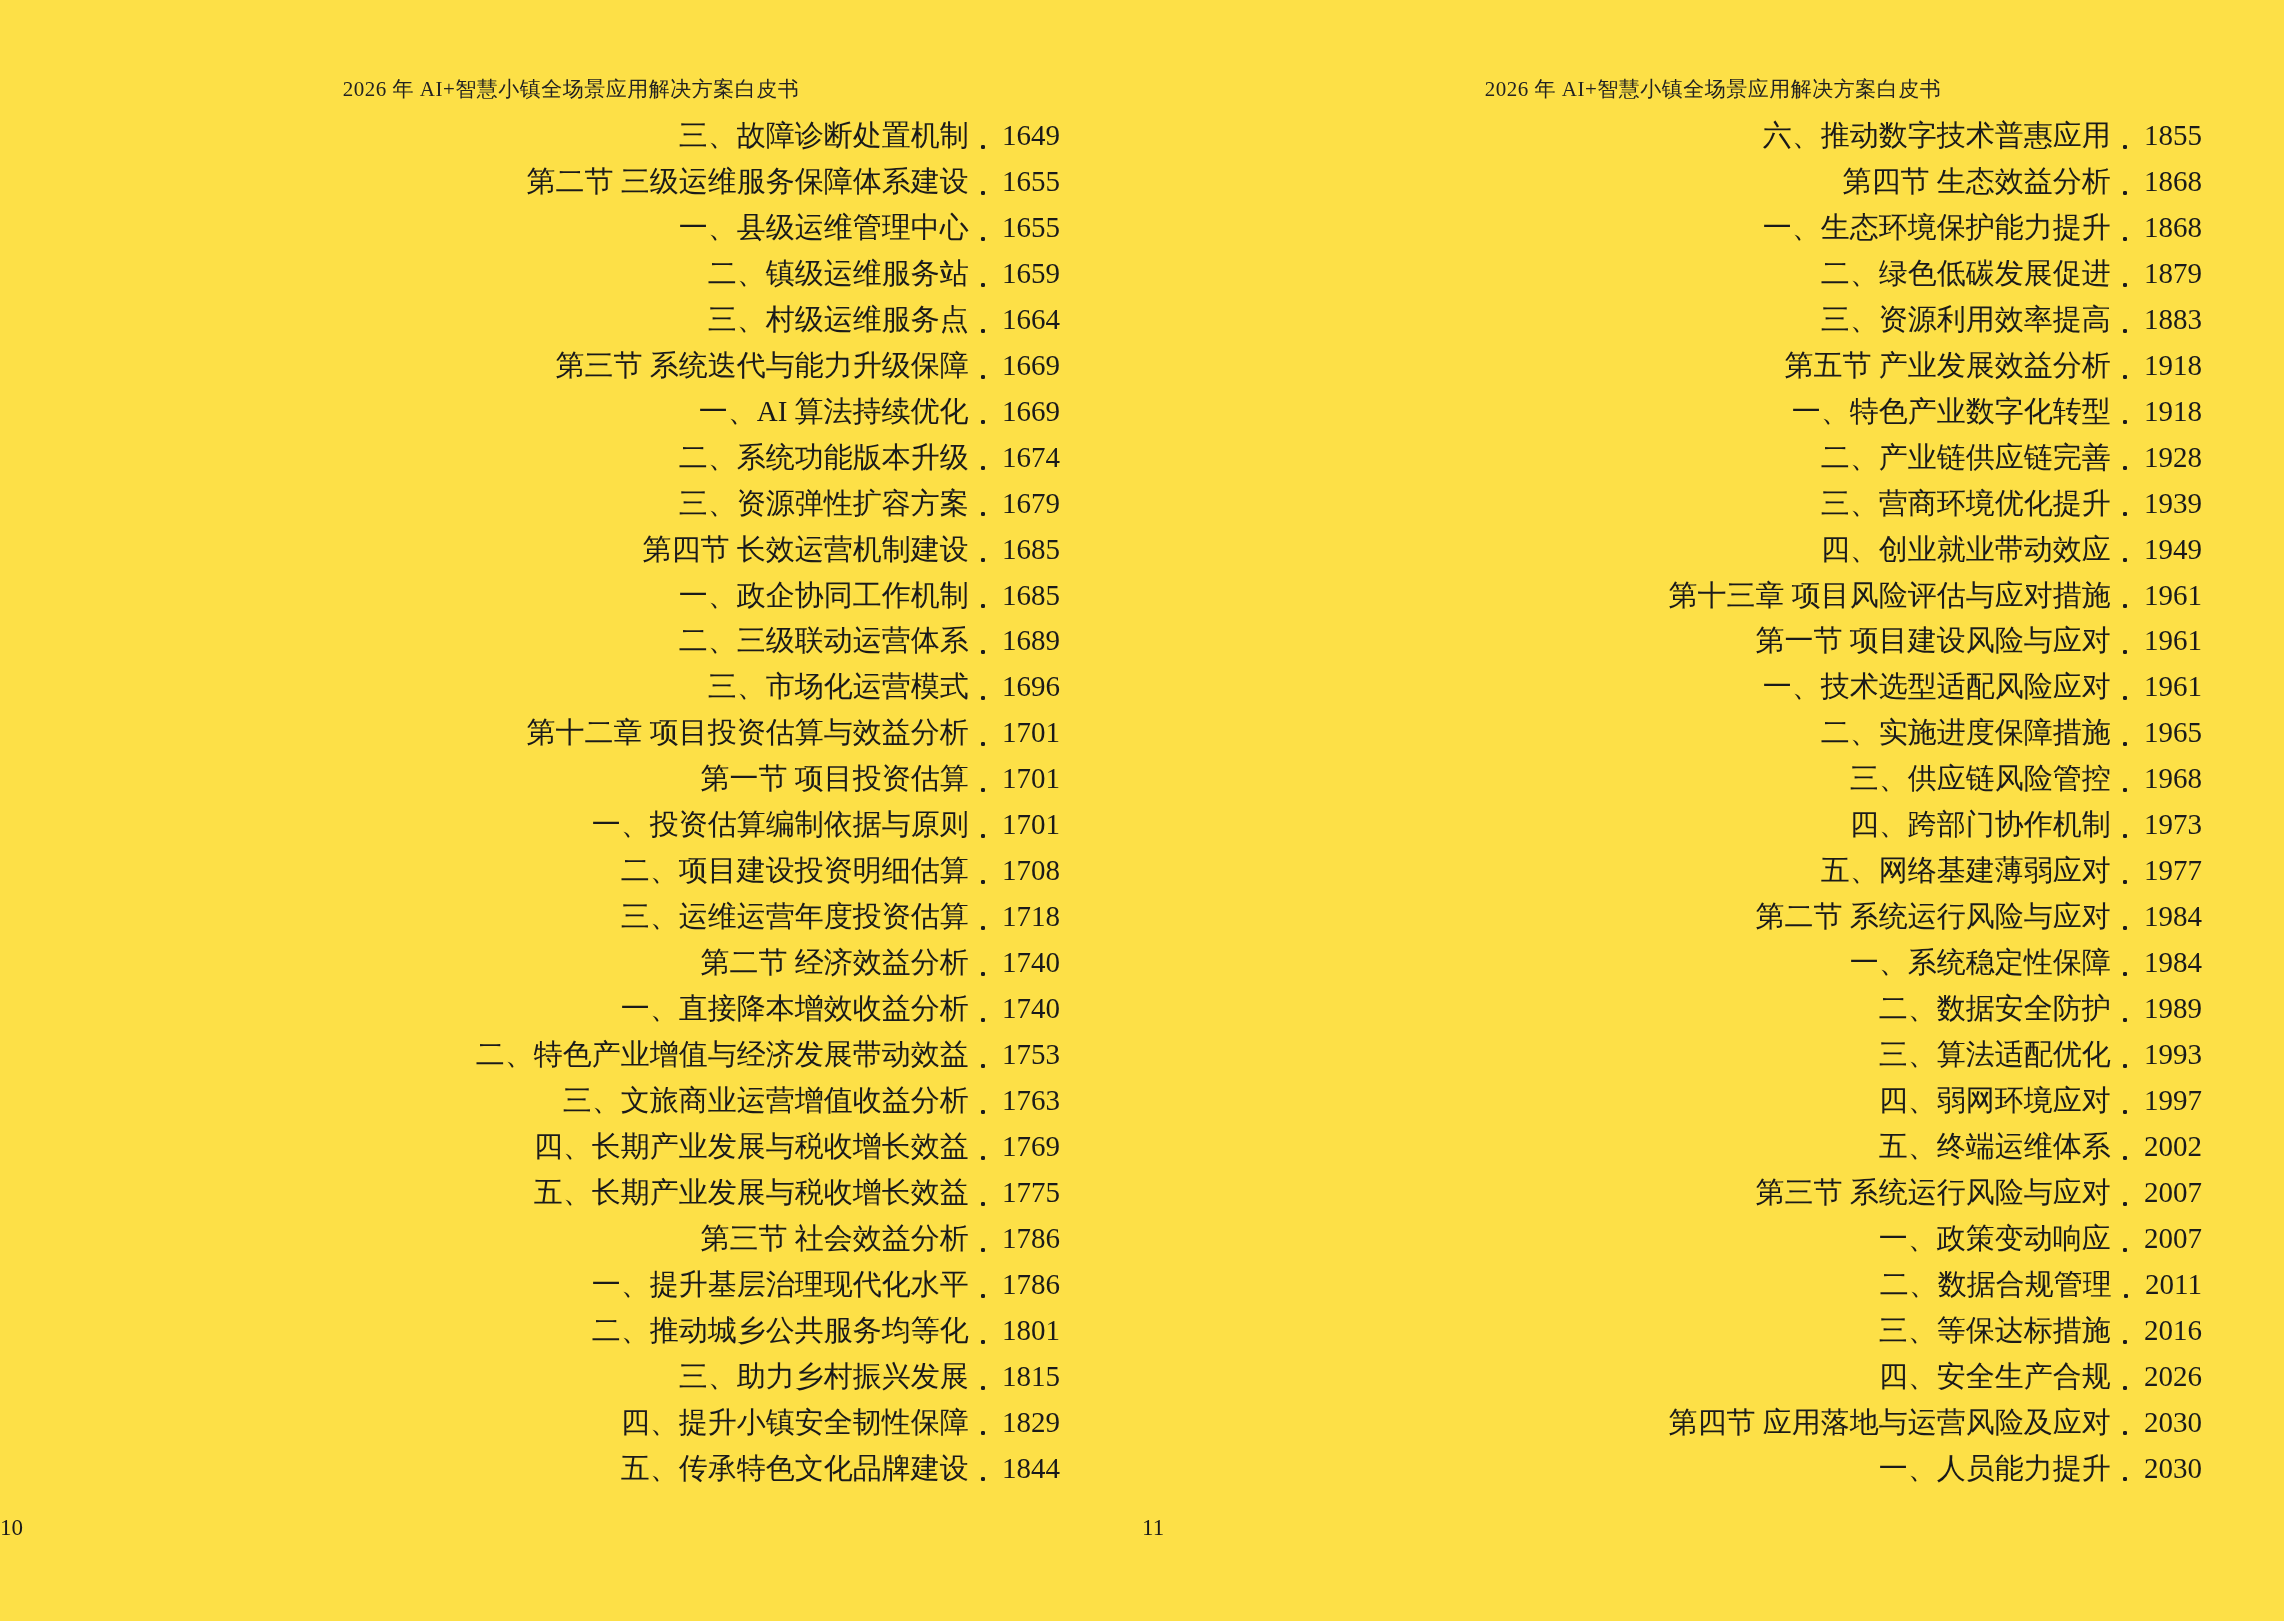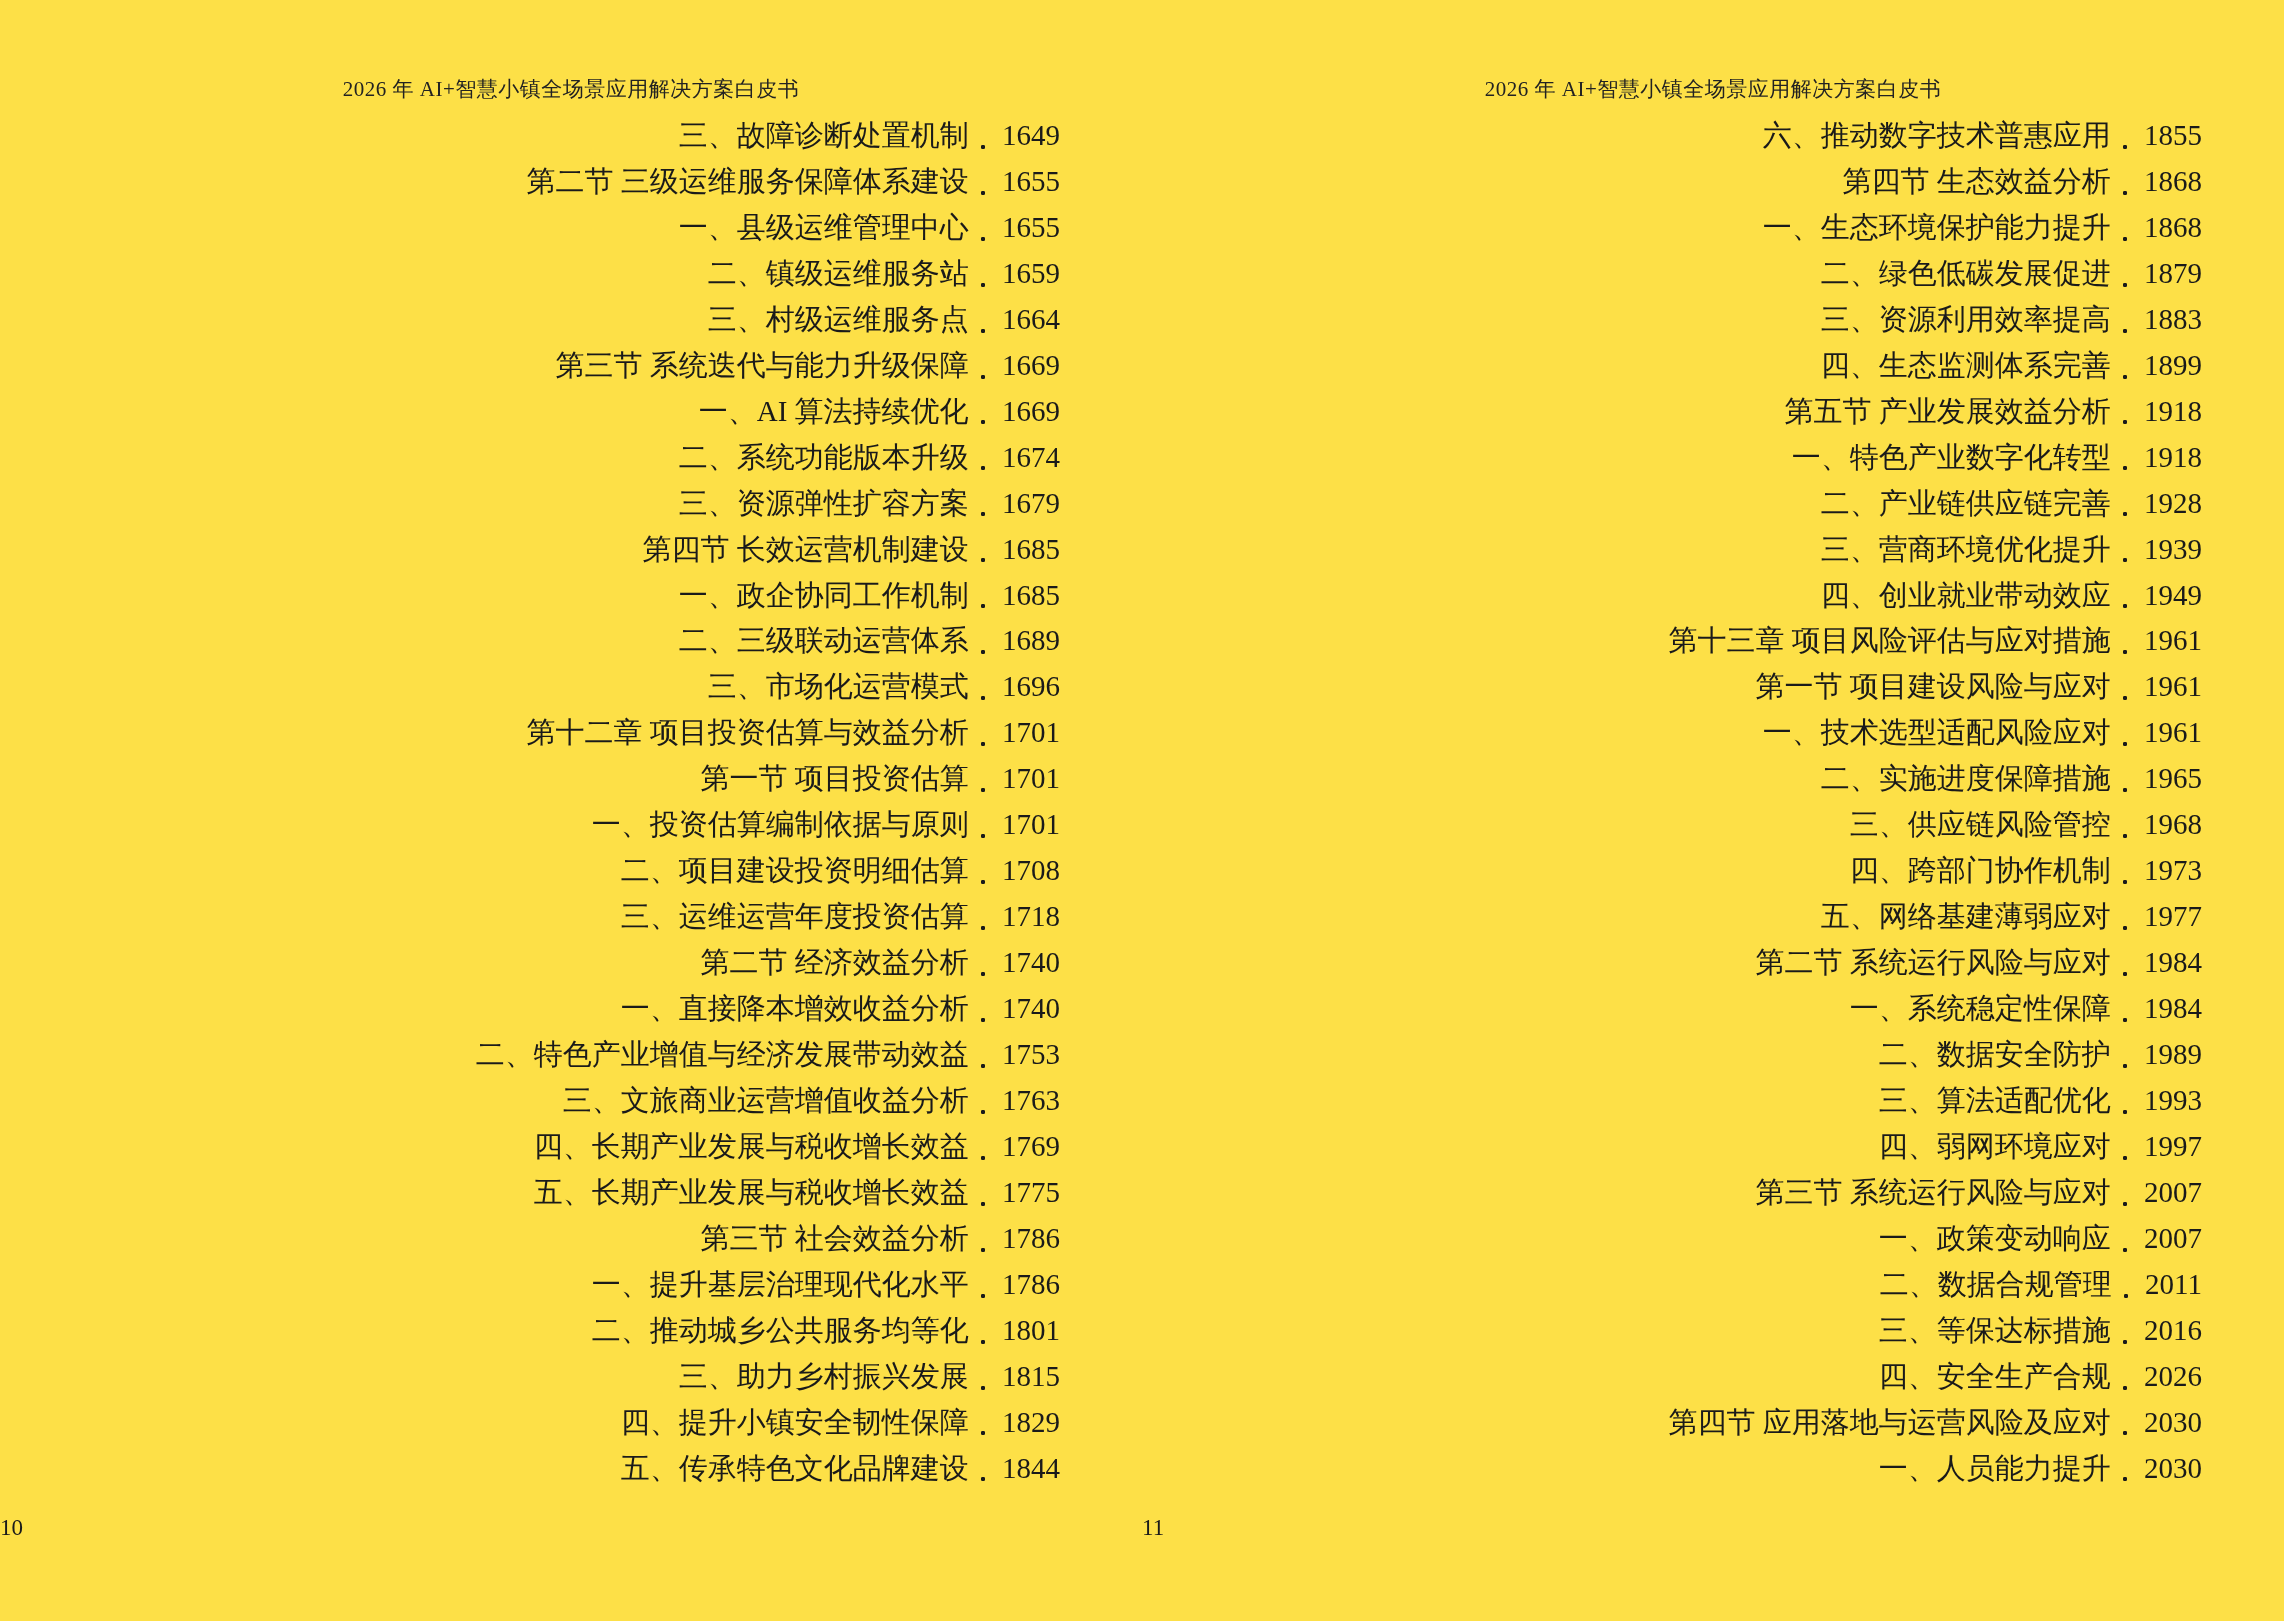--- a/index.html
+++ b/index.html
@@ -265,25 +265,20 @@
         <div class="entry lvl-sub">
           <span class="title">二、绿色低碳发展促进</span>
           <span class="leader"></span>
           <span class="pageno">1879</span>
         </div>
         <div class="entry lvl-sub">
           <span class="title">三、资源利用效率提高</span>
           <span class="leader"></span>
           <span class="pageno">1883</span>
         </div>
-        <div class="entry lvl-sub">
-          <span class="title">四、生态监测体系完善</span>
-          <span class="leader"></span>
-          <span class="pageno">1899</span>
-        </div>
         <div class="entry lvl-section">
           <span class="title">第五节 产业发展效益分析</span>
           <span class="leader"></span>
           <span class="pageno">1918</span>
         </div>
         <div class="entry lvl-sub">
           <span class="title">一、特色产业数字化转型</span>
           <span class="leader"></span>
           <span class="pageno">1918</span>
         </div>
@@ -354,20 +349,25 @@
         </div>
         <div class="entry lvl-sub">
           <span class="title">三、算法适配优化</span>
           <span class="leader"></span>
           <span class="pageno">1993</span>
         </div>
         <div class="entry lvl-sub">
           <span class="title">四、弱网环境应对</span>
           <span class="leader"></span>
           <span class="pageno">1997</span>
+        </div>
+        <div class="entry lvl-sub">
+          <span class="title">五、终端运维体系</span>
+          <span class="leader"></span>
+          <span class="pageno">2002</span>
         </div>
         <div class="entry lvl-section">
           <span class="title">第三节 系统运行风险与应对</span>
           <span class="leader"></span>
           <span class="pageno">2007</span>
         </div>
         <div class="entry lvl-sub">
           <span class="title">一、政策变动响应</span>
           <span class="leader"></span>
           <span class="pageno">2007</span>

